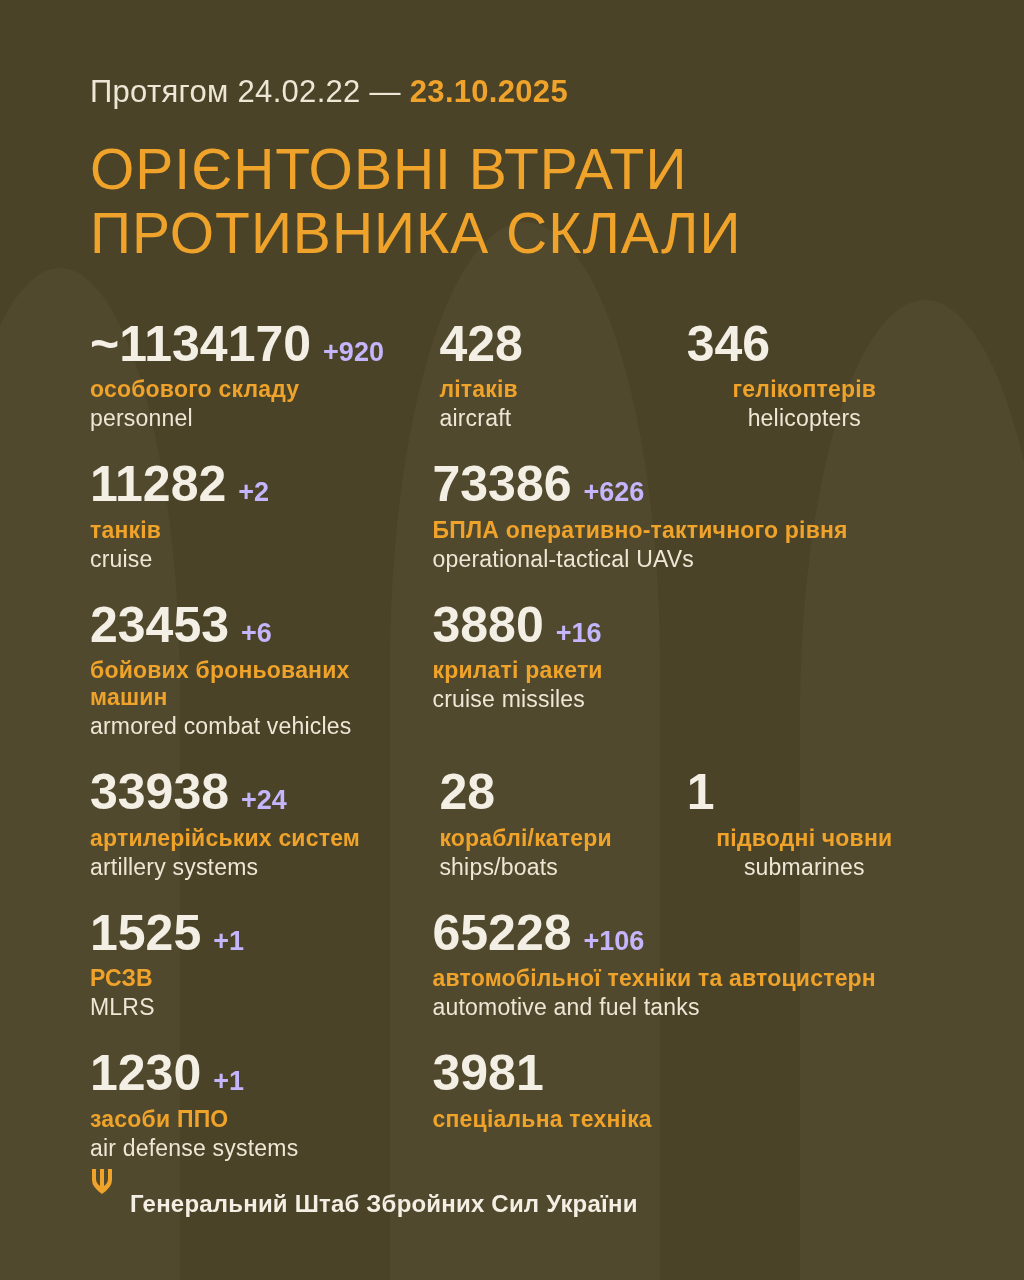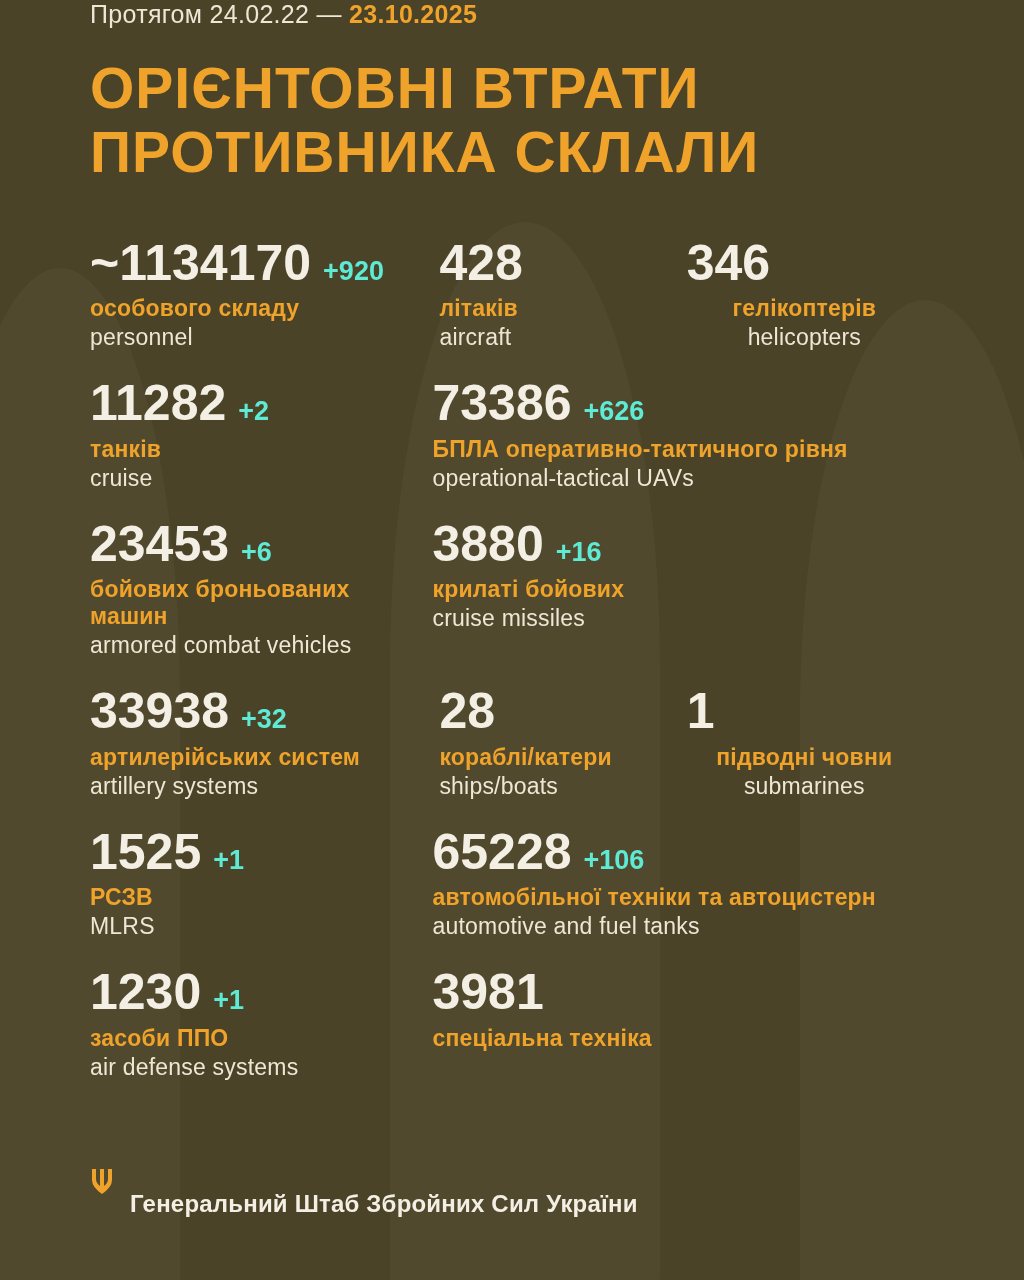--- a/index.html
+++ b/index.html
@@ -32,36 +32,37 @@
 
   .page {
     position: relative;
     z-index: 2;
     padding: 0 90px;
     box-sizing: border-box;
     height: 100%;
   }
 
   .period {
-    font-size: 25px;
+    padding-top: 74px;
+    font-size: 31px;
     letter-spacing: 0.3px;
     color: #efe7d6;
   }
   .period .dates {
     color: #f0a32a;
     font-weight: bold;
   }
   .period .dash { color: #efe7d6; }
 
   .headline {
     margin-top: 28px;
     color: #f0a32a;
     font-size: 57px;
     line-height: 1.12;
-    font-weight: bold;
+    font-weight: normal;
     letter-spacing: 1px;
     text-transform: uppercase;
   }
   .headline div { white-space: nowrap; }
 
   .stats {
     position: relative;
     margin-top: 52px;
   }
   .row {
@@ -87,21 +88,21 @@
   .value {
     font-size: 50px;
     font-weight: bold;
     color: #f4efe4;
     letter-spacing: 0px;
     line-height: 1.05;
   }
   .delta {
     font-size: 27px;
     font-weight: bold;
-    color: #5eead4;
+    color: #c4b5fd;
   }
   .label-ua {
     margin-top: 6px;
     font-size: 23px;
     font-weight: bold;
     color: #f0a32a;
     letter-spacing: 0.2px;
   }
   .label-en {
     margin-top: 2px;
@@ -209,30 +210,30 @@
           <span class="delta">+6</span>
         </div>
         <div class="label-ua">бойових броньованих машин</div>
         <div class="label-en">armored combat vehicles</div>
       </div>
       <div class="cell col-wide">
         <div class="value-line">
           <span class="value">3880</span>
           <span class="delta">+16</span>
         </div>
-        <div class="label-ua">крилаті бойових</div>
+        <div class="label-ua">крилаті ракети</div>
         <div class="label-en">cruise missiles</div>
       </div>
     </div>
 
     <div class="row">
       <div class="cell col-a">
         <div class="value-line">
           <span class="value">33938</span>
-          <span class="delta">+32</span>
+          <span class="delta">+24</span>
         </div>
         <div class="label-ua">артилерійських систем</div>
         <div class="label-en">artillery systems</div>
       </div>
       <div class="cell col-b">
         <div class="value-line">
           <span class="value">28</span>
           <span class="delta"></span>
         </div>
         <div class="label-ua">кораблі/катери</div>

